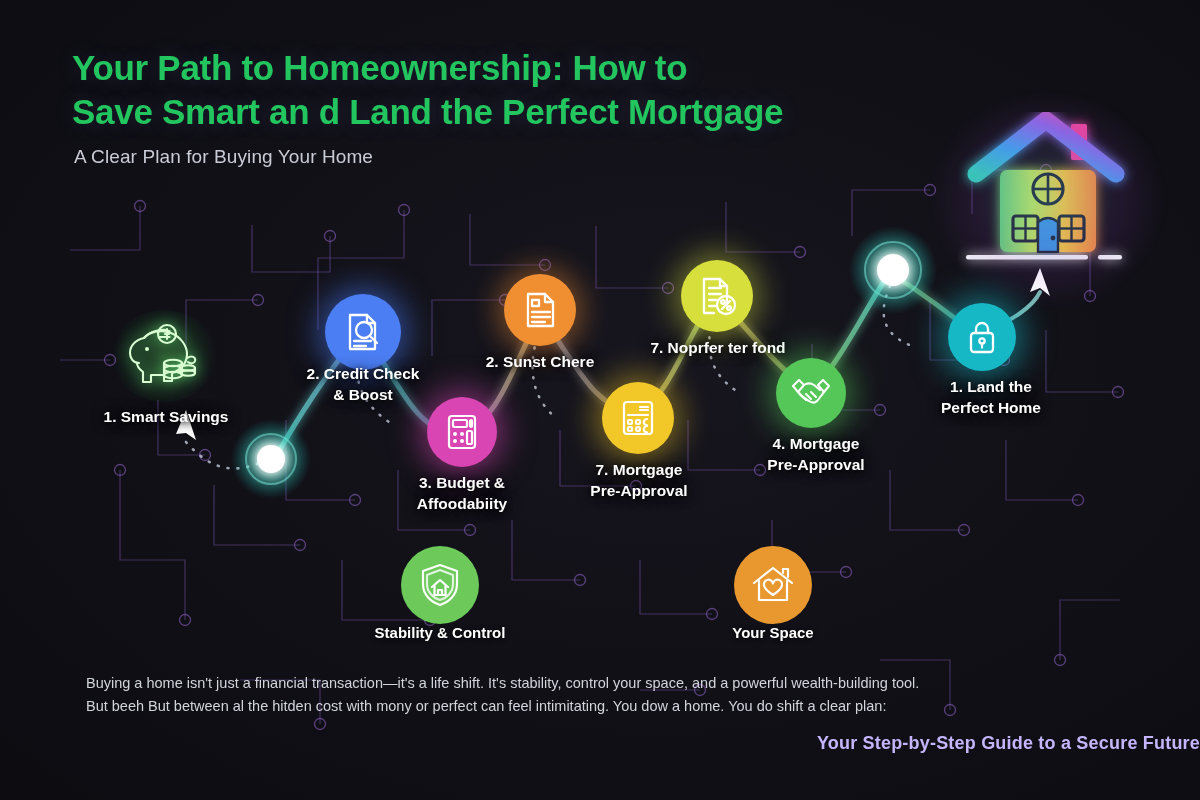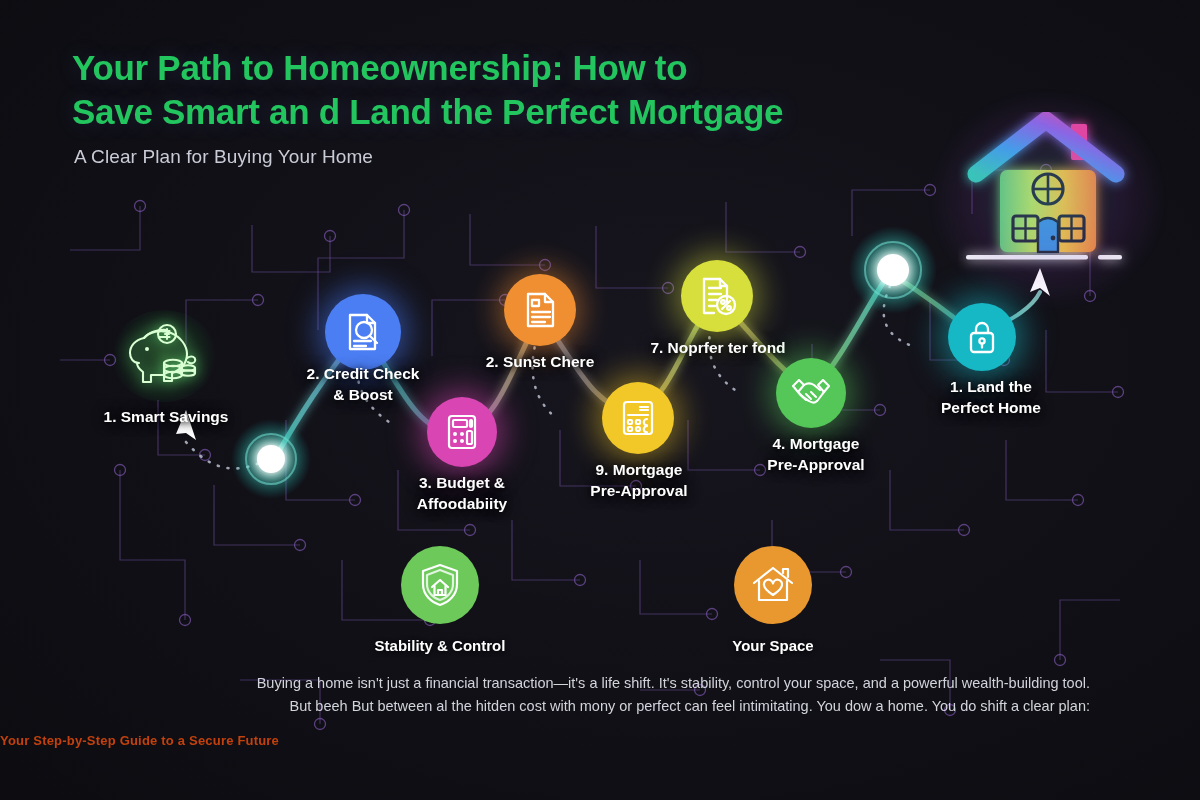--- a/index.html
+++ b/index.html
@@ -37,34 +37,34 @@
     text-shadow:0 1px 6px rgba(0,0,0,.95),0 0 14px rgba(0,0,0,.7);
   }
 
   
   .benefit{position:absolute;text-align:center;}
   .benefit .bdisc{
     width:78px;height:78px;border-radius:50%;margin:0 auto;
     display:flex;align-items:center;justify-content:center;
   }
   .benefit .blabel{
-    margin-top:13px;color:#ffffff;font-size:15px;font-weight:bold;
+    color:#ffffff;font-size:15px;font-weight:bold;
     white-space:nowrap;text-shadow:0 1px 5px rgba(0,0,0,.9);
   }
 
   
   .para{
-    position:absolute;left:0;right:0;top:672px;text-align:right;
+    position:absolute;left:0;right:0;top:672px;text-align:left;
     color:#d2d4dc;font-size:14.5px;line-height:1.62;
-    padding:0 110px;box-sizing:border-box;
+    padding:0 86px;box-sizing:border-box;
   }
   .para div{white-space:nowrap;}
   .tagline{
-    position:absolute;left:0;right:0;top:733px;text-align:left;
-    color:#c2410c;font-size:13px;font-weight:bold;letter-spacing:.2px;
+    position:absolute;left:0;right:0;top:733px;text-align:right;
+    color:#c4b5fd;font-size:18px;font-weight:bold;letter-spacing:.2px;
   }
 
   
   .house{position:absolute;left:958px;top:112px;width:180px;height:175px;}
   .house-glow{
     position:absolute;left:-26px;top:-20px;width:232px;height:215px;
     background:radial-gradient(ellipse at 50% 50%, rgba(90,200,220,.20) 0%, rgba(150,70,200,.13) 45%, rgba(0,0,0,0) 72%);
     filter:blur(3px);
   }
 </style>
@@ -367,21 +367,21 @@
         <path d="M22 9 h8 M22 12 h8"></path>
         <path d="M10 17 h20"></path>
         <rect x="10" y="22" width="4" height="4" rx="1"></rect>
         <rect x="18" y="22" width="4" height="4" rx="1"></rect>
         <path d="M29 21 a3.2 3.2 0 1 0 0 6.4"></path>
         <rect x="10" y="29" width="4" height="4" rx="1"></rect>
         <circle cx="20" cy="31" r="2"></circle>
         <path d="M29 28 a3.2 3.2 0 1 0 0 6.4"></path>
       </svg>
     </div>
-    <div class="step-label" style="left:-33px;top:78px;width:140px;">9. Mortgage
+    <div class="step-label" style="left:-33px;top:78px;width:140px;">7. Mortgage
 Pre-Approval</div>
   </div>
 
   <div class="step" style="left:776px;top:358px;">
     <div class="disc" style="left:0;top:0;width:70px;height:70px;background:#55c759;box-shadow:0 0 30px 8px rgba(85,199,89,.48);">
       <svg width="42" height="38" viewBox="0 0 42 38" fill="none" stroke="#ffffff" stroke-width="2.1" stroke-linecap="round" stroke-linejoin="round">
         <path d="M3 12 L9 6 L14 11 L8 18 Z"></path>
         <path d="M39 12 L33 6 L28 11 L34 18 Z"></path>
         <path d="M14 11 C17 9 21 9 24 11 L30 16"></path>
         <path d="M8 18 C11 22 15 25 19 27 C22 29 25 29 27 27"></path>

